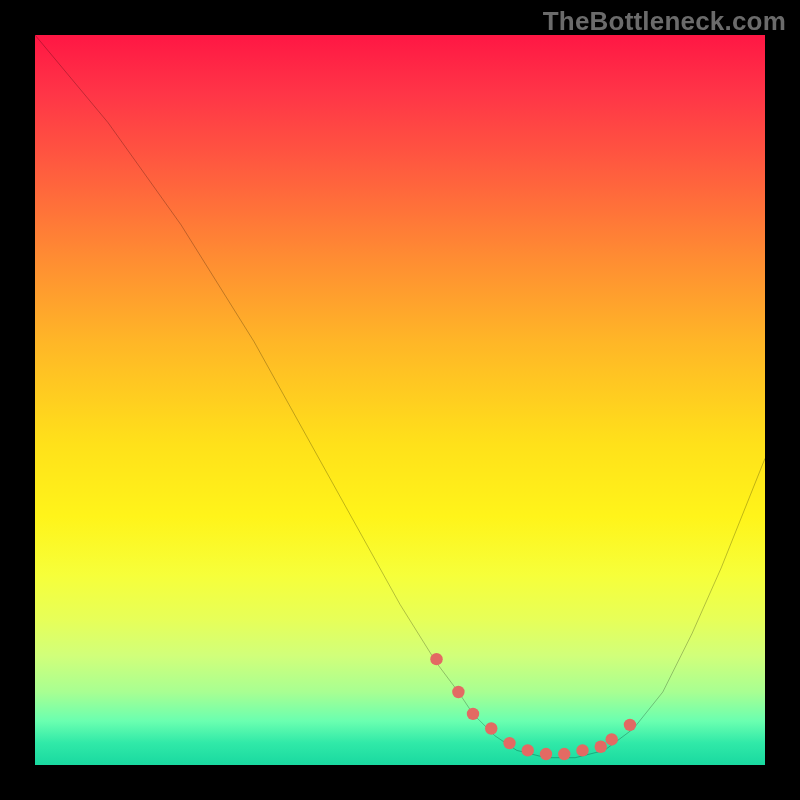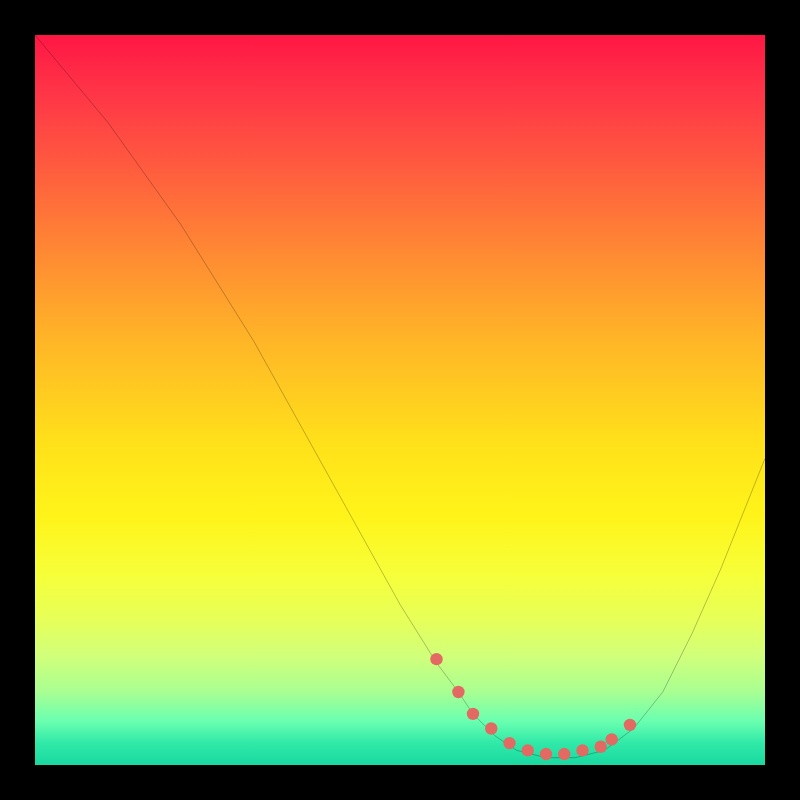--- a/index.html
+++ b/index.html
@@ -62,20 +62,21 @@
     width: 730px;
     height: 730px;
     z-index: 10;
     pointer-events: none;
   }
 </style>
 </head>
 <body>
 <div class="frame">
 
+  <div class="watermark">TheBottleneck.com</div>
 
   <div class="plot"></div>
 
   <svg class="overlay" viewBox="0 0 100 100" preserveAspectRatio="none">
     <polyline id="curve-path" fill="none" stroke="#000000" stroke-width="0.25" vector-effect="non-scaling-stroke" stroke-linejoin="round" points="0,0 5,6 10,12 15,19 20,26 25,34 30,42 35,51 40,60 45,69 50,78 55,86 58,90 60,93 63,96 66,98 70,99 74,99 78,98 82,95 86,90 90,82 94,73 98,63 100,58"></polyline>
     <g id="markers-group">
         <circle cx="55" cy="85.5" r="0.85" fill="#e36a63"></circle>
         <circle cx="58" cy="90" r="0.85" fill="#e36a63"></circle>
         <circle cx="60" cy="93" r="0.85" fill="#e36a63"></circle>
         <circle cx="62.5" cy="95" r="0.85" fill="#e36a63"></circle>

